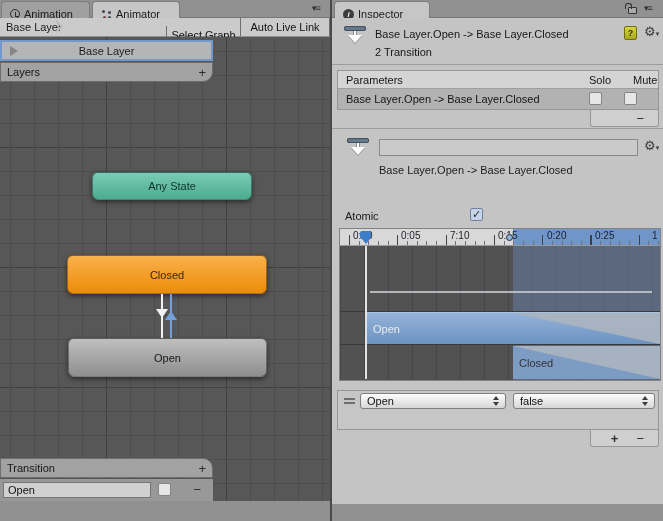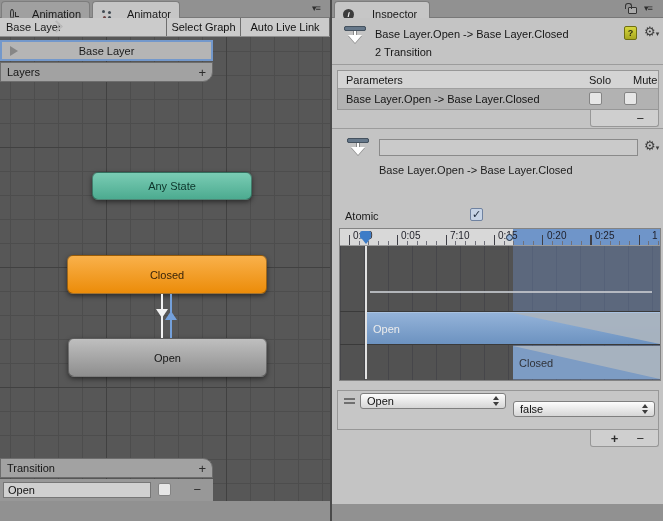--- a/index.html
+++ b/index.html
@@ -4,21 +4,21 @@
 <style>
   * { margin:0; padding:0; box-sizing:border-box; }
   html,body { width:663px; height:521px; }
   body { font-family:"Liberation Sans", sans-serif; font-size:11px; color:#1a1a1a; background:#919191; }
   .app { position:relative; width:663px; height:521px; overflow:hidden; background:#919191; }
   .abs { position:absolute; }
 
   
   .tabbar { position:absolute; top:0; height:18px; background:#919191; border-bottom:1px solid #787878; }
   .tab { position:absolute; top:1px; height:17px; border:1px solid #7d7d7d; border-bottom:none; border-radius:4px 4px 0 0;
-         display:flex; align-items:center; gap:18px; padding:12px 8px; }
+         display:flex; align-items:center; gap:4px; padding:12px 8px; }
   .tab.active { background:#c6c6c6; }
   .tab.inactive { background:#a0a0a0; }
   .win-menu { position:absolute; top:3px; font-size:9px; color:#2e2e2e; letter-spacing:-1px; cursor:default; }
 
   
   .clock-icon { width:10px; height:10px; border:1px solid #2d2d2d; border-radius:50%; position:relative; }
   .clock-icon::after { content:""; position:absolute; left:4px; top:2px; width:3px; height:4px;
                        border-left:1px solid #2d2d2d; border-bottom:1px solid #2d2d2d; }
   .animator-icon { width:11px; height:11px; position:relative; }
   .animator-icon::before { content:""; position:absolute; left:1px; top:1px; width:3px; height:3px; border-radius:50%;
@@ -137,21 +137,21 @@
     <div class="tab active" style="left:92px;width:88px;">
       <span class="animator-icon"></span>
       <span>Animator</span>
     </div>
     <span class="win-menu" style="left:312px;">▾≡</span>
   </div>
 
   <div class="toolbar">
     <span class="crumb">Base Layer</span>
     <span class="crumb-arrow"></span>
-    <div class="tool-btn" style="left:166px;width:74px;">Select Graph</div>
+    <div class="tool-btn" style="left:166px;width:74px;margin-top:8px;">Select Graph</div>
     <div class="tool-btn" style="left:240px;width:90px;border-right:1px solid #6f6f6f;">Auto Live Link</div>
   </div>
 
   <div class="graph">
     <div class="layer-row">
       <span class="layer-tri"></span>
       <span>Base Layer</span>
     </div>
     <div class="mini-bar" style="top:25px;border-radius:0 0 10px 0;">
       <span>Layers</span>
@@ -285,21 +285,21 @@
           <i></i>
           <i></i>
         </span>
       <div class="dd" style="left:22px;width:146px;">
         <span>Open</span>
         <span class="dd-arrows">
             <i class="up"></i>
             <i class="dn"></i>
           </span>
       </div>
-      <div class="dd" style="left:175px;width:142px;margin-top:8px;">
+      <div class="dd" style="left:175px;width:142px;">
         <span>false</span>
         <span class="dd-arrows">
             <i class="up"></i>
             <i class="dn"></i>
           </span>
       </div>
     </div>
   </div>
   <div class="footer-tab" style="left:590px;top:430px;">
     <span style="font-size:13px;font-weight:bold;color:#2c2c2c;">+</span>

